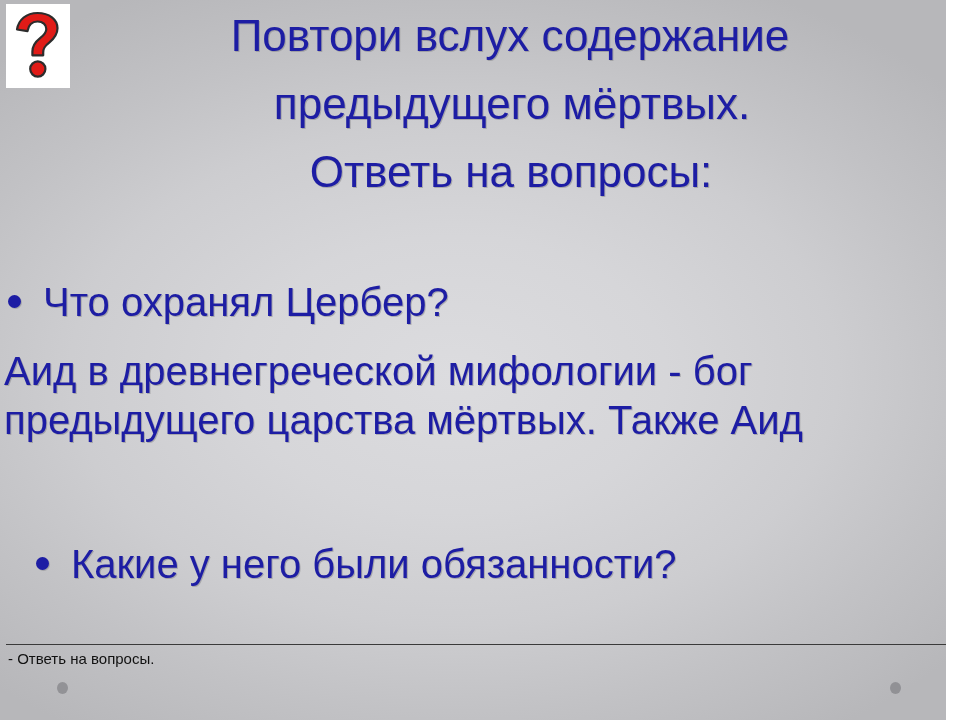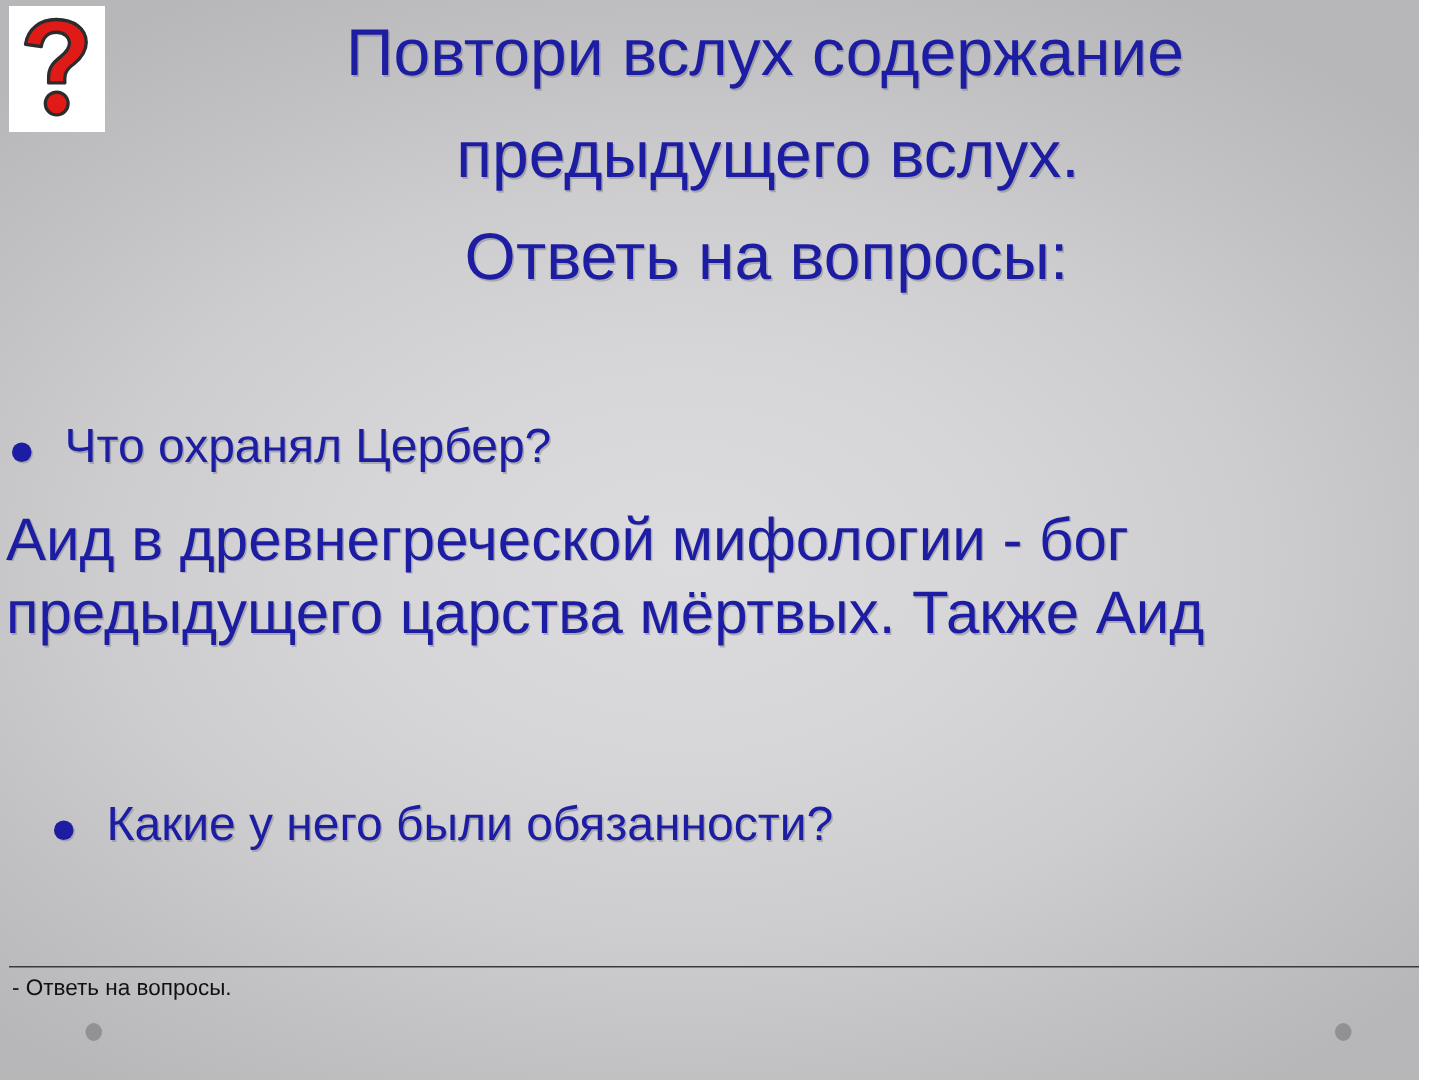--- a/index.html
+++ b/index.html
@@ -83,21 +83,21 @@
     width: 13px;
     height: 13px;
     border-radius: 50%;
     background: #1d1da4;
     margin-top: 19px;
     margin-right: 22px;
     box-shadow: 1px 1px 0 rgba(120,120,125,0.4);
   }
   .bullet-text {
     color: #1d1da4;
-    font-size: 32px;
+    font-size: 40px;
     line-height: 1.32;
     white-space: nowrap;
     text-shadow: 1px 1px 0 rgba(120,120,125,0.45);
   }
 
   #para {
     color: #1d1da4;
     font-size: 40px;
     line-height: 1.22;
     padding-left: 4px;
@@ -148,21 +148,21 @@
 
   <div id="qmark-badge">
     <svg width="52" height="72" viewBox="0 0 52 72" aria-hidden="true">
       <path d="M25.5 3C14.5 3 6.5 9.5 5 19.5l10.5 1.6C16.5 14.8 20.3 11.5 25.6 11.5c5.2 0 8.7 3.1 8.7 7.4 0 3.3-1.6 5.6-6.2 9.2-5.6 4.4-7.7 7.8-7.7 13.4v3.8h10.8v-2.8c0-4.1 1.3-6.2 6-9.8C42.6 28.2 45.5 24.2 45.5 18.3 45.5 9.3 37.3 3 25.5 3z" fill="#e01b17" stroke="#2c2c2c" stroke-width="2.2" stroke-linejoin="round"></path>
       <circle cx="25.8" cy="59" r="7.6" fill="#e01b17" stroke="#2c2c2c" stroke-width="2.2"></circle>
     </svg>
   </div>
 
   <div id="title-block">
     <div class="title-line l1">Повтори вслух содержание</div>
-    <div class="title-line l2">предыдущего вслух.</div>
+    <div class="title-line l2">предыдущего мёртвых.</div>
     <div class="title-line l3">Ответь на вопросы:</div>
   </div>
 
   <div id="content">
 
     <div class="bullet-row" id="bullet-1">
       <span class="bullet-dot"></span>
       <span class="bullet-text">Что охранял Цербер?</span>
     </div>
 

